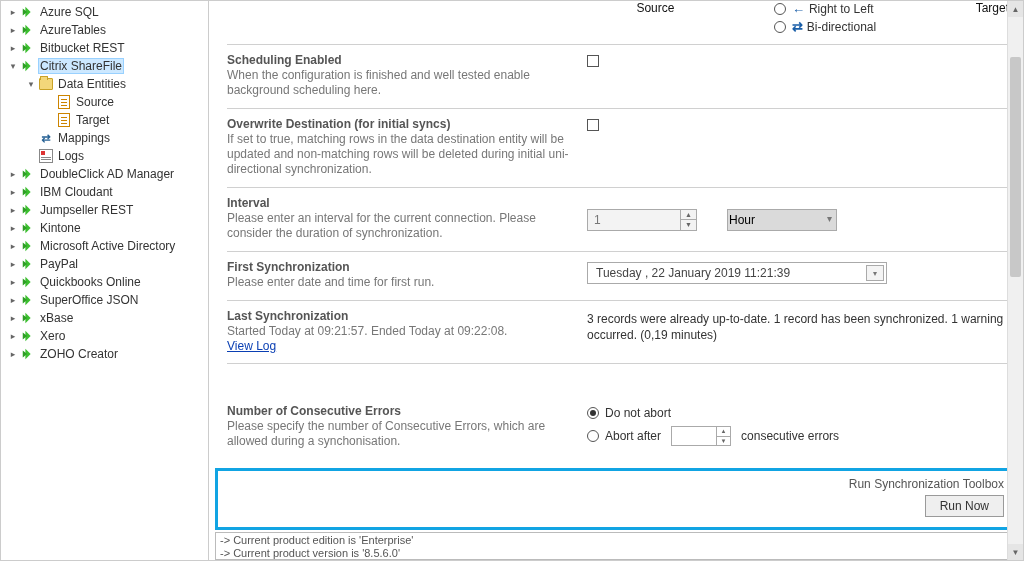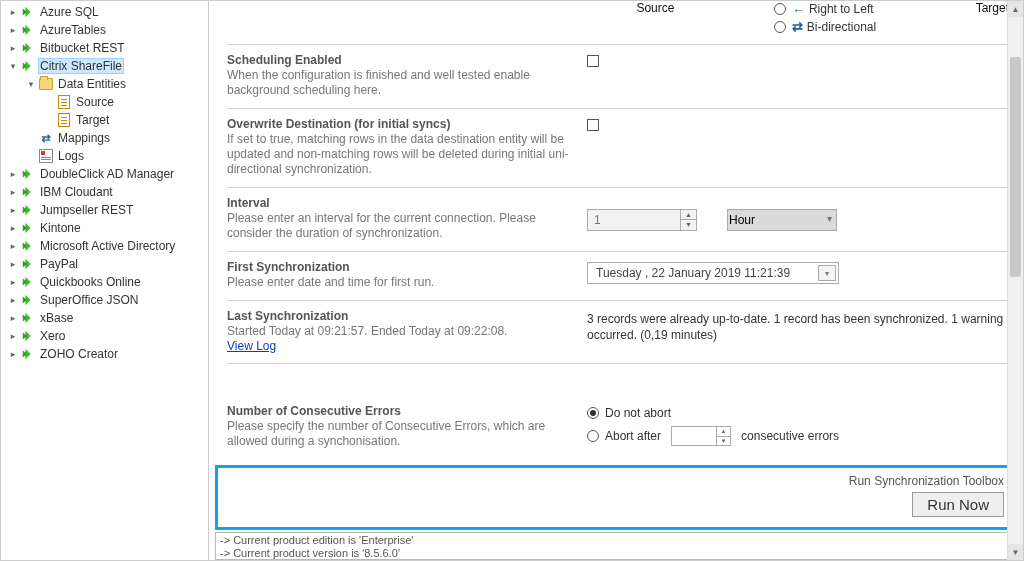--- a/index.html
+++ b/index.html
@@ -99,21 +99,21 @@
   }
   .numeric .spin { position:absolute; right:0; top:0; bottom:0; width:16px; border-left:1px solid #aaa; display:flex; flex-direction:column;}
   .numeric .spin div{flex:1; display:flex; align-items:center; justify-content:center; font-size:7px; color:#666;}
   .numeric .spin div:first-child{border-bottom:1px solid #aaa;}
   .combo {
     width:110px; height:22px; border:1px solid #aaa; background:#dadada; color:#000000;
     display:flex; align-items:center; padding:0 18px 0 1px; position:relative; margin-left:30px;
   }
   .combo::after{content:"▾"; position:absolute; right:4px; top:3px; color:#777; font-size:10px;}
   .datetime {
-    width:252px; height:22px; border:1px solid #aaa; background:#fff; color:#444;
+    width:300px; height:22px; border:1px solid #aaa; background:#fff; color:#444;
     display:flex; align-items:center; padding:0 26px 0 8px; position:relative;
   }
   .datetime .dd { position:absolute; right:2px; top:2px; width:18px; height:16px; border:1px solid #aaa; background:#f4f4f4; display:flex; align-items:center; justify-content:center; font-size:8px; color:#777;}
   .link { color:#0a3fb3; text-decoration:underline; cursor:pointer;}
   .status-text { color:#333; line-height:1.35;}
   .errors-right { display:flex; flex-direction:column; gap:6px;}
   .inline-num { width:60px; height:20px; border:1px solid #aaa; background:#fff; display:inline-flex; align-items:center; position:relative; margin:0 4px; padding-left:4px;}
   .inline-num .spin{position:absolute; right:0; top:0; bottom:0; width:14px; border-left:1px solid #aaa; display:flex; flex-direction:column;}
   .inline-num .spin div{flex:1; display:flex; align-items:center; justify-content:center; font-size:6px; color:#666;}
   .inline-num .spin div:first-child{border-bottom:1px solid #aaa;}
@@ -121,21 +121,21 @@
   .runbox-wrap {
     border: 3px solid #11a4e3;
     margin: 4px 6px 0 6px;
     padding: 6px 10px 10px 10px;
     background:#fff;
     text-align:right;
   }
   .runbox-title { color:#555; margin-bottom:4px;}
   .run-btn {
     display:inline-block; padding:3px 14px; background:#efefef; border:1px solid #9a9a9a;
-    color:#333; cursor:pointer; font-size:15px;
+    color:#333; cursor:pointer; font-size:12px;
   }
   
   .log {
     margin: 2px 6px 0 6px;
     border:1px solid #bbb;
     height:28px;
     overflow:hidden;
     background:#fff;
     padding:1px 4px;
     color:#555;

